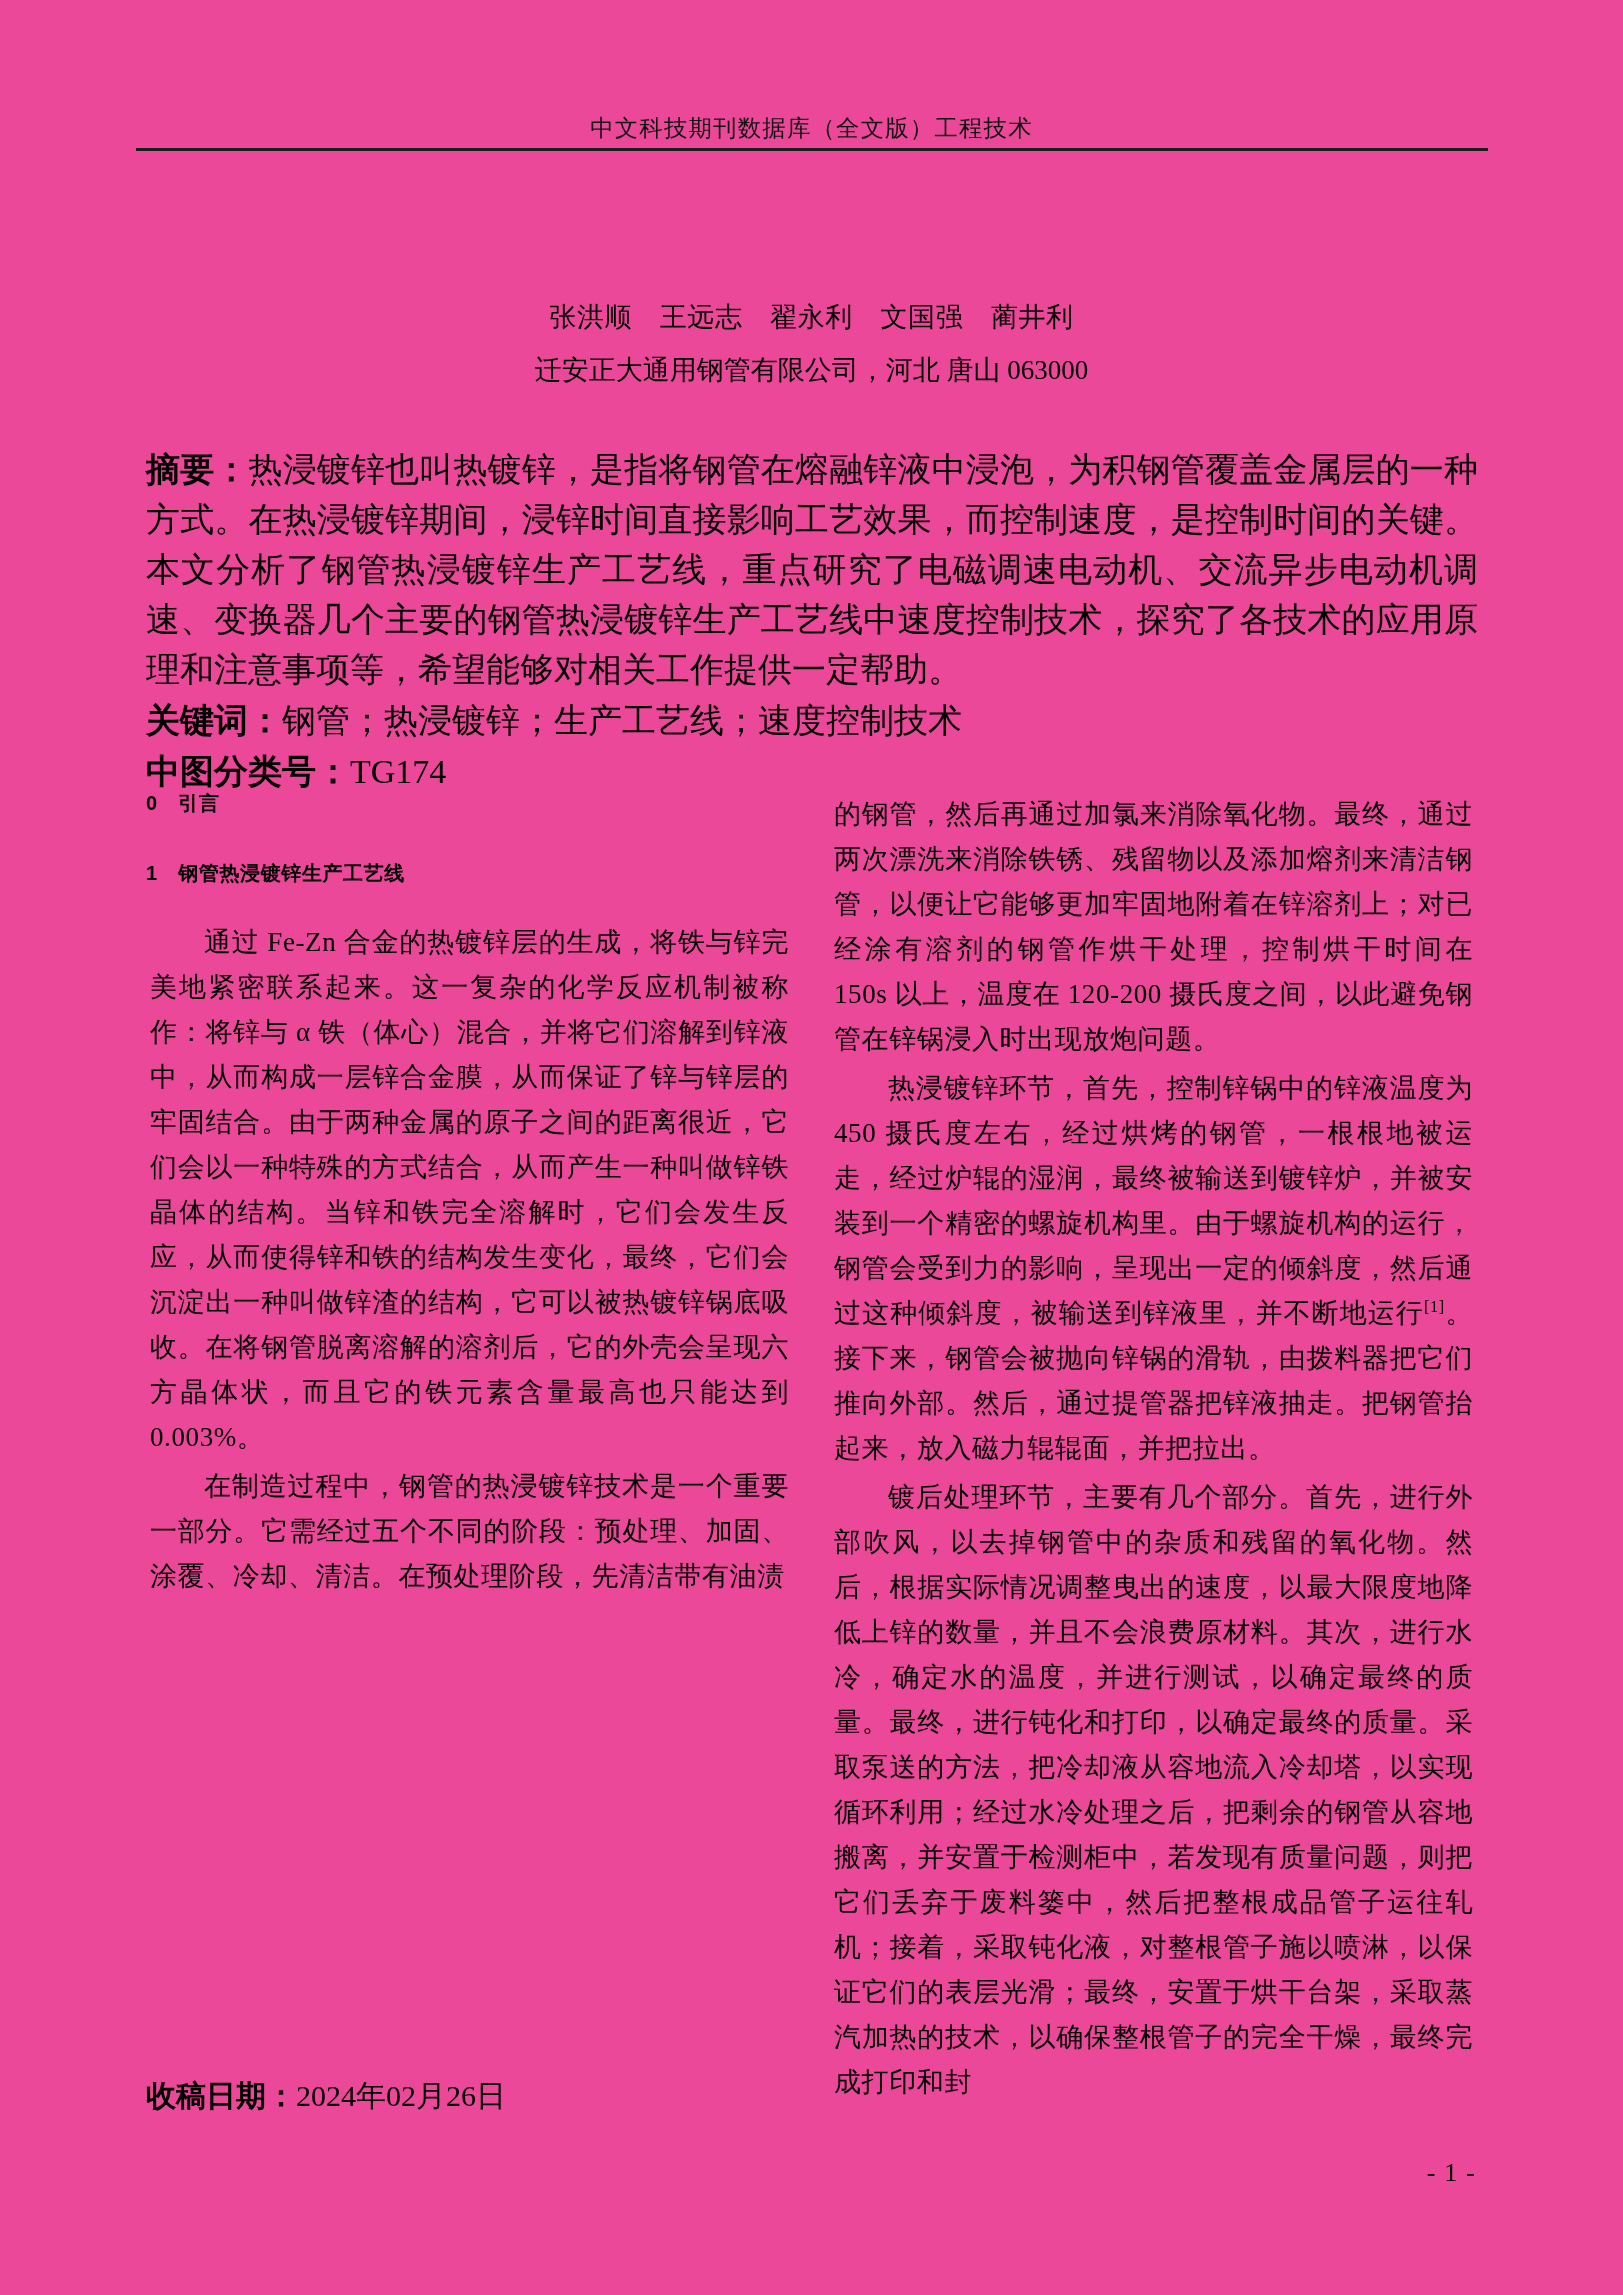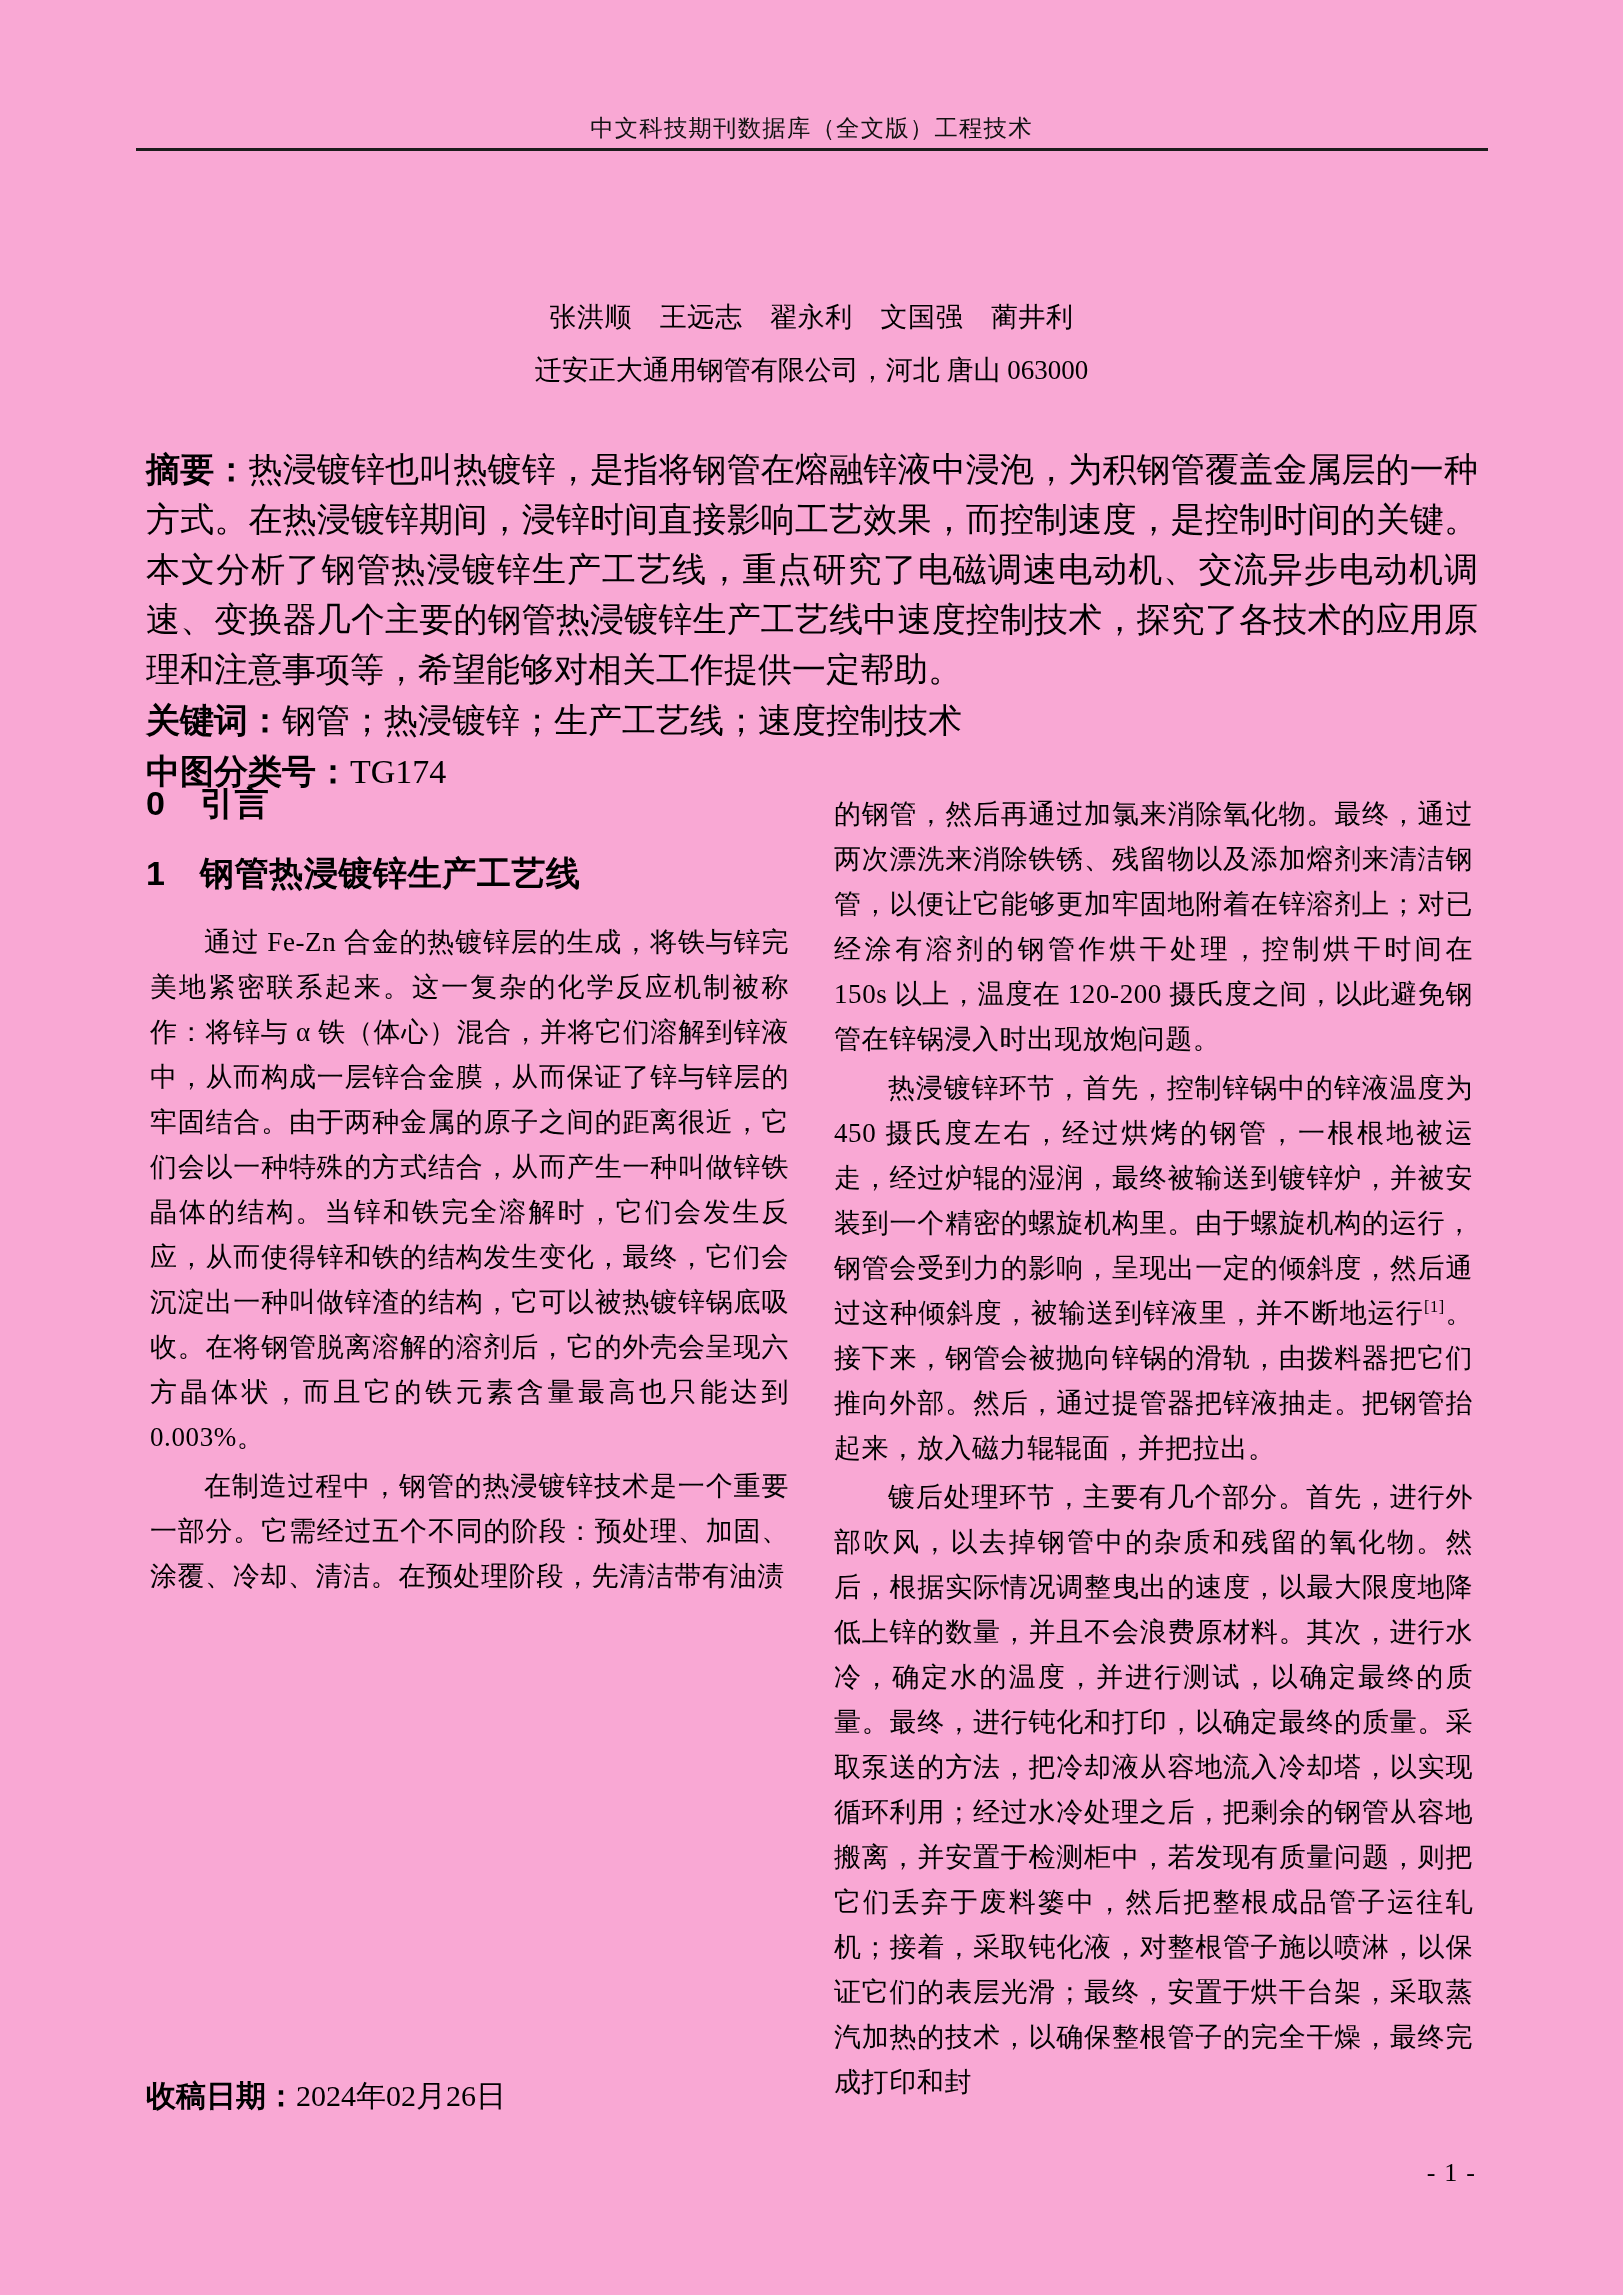--- a/index.html
+++ b/index.html
@@ -4,21 +4,21 @@
 <style>
   html, body {
     margin: 0;
     padding: 0;
     background: #ffffff;
   }
   .page {
     position: relative;
     width: 1623px;
     height: 2295px;
-    background: #f9a8d4;
+    background: #ec4899;
     color: #000;
     font-family: "Liberation Serif", "DejaVu Serif", serif;
     overflow: hidden;
   }
   .running-head {
     position: absolute;
     top: 112px;
     left: 0;
     width: 100%;
     text-align: center;
@@ -90,21 +90,21 @@
     font-size: 27px;
     line-height: 45px;
     letter-spacing: 0.6px;
     text-align: justify;
   }
   .col p { margin: 4px; text-indent: 2em; }
   .col p.no-indent { text-indent: 0; }
   .col h2 {
     font-family: "Liberation Sans", "DejaVu Sans", sans-serif;
     font-weight: 600;
-    font-size: 34px;
+    font-size: 20px;
     line-height: 41px;
     margin: 5.8px 0 28px 0;
     text-indent: 0;
     letter-spacing: 0.6px;
   }
   .col h2.second { margin: 29px 0 26px 0; }
   .col-right { padding-top: 10.5px; }
   sup.ref {
     font-size: 16.4px;
     vertical-align: super;

